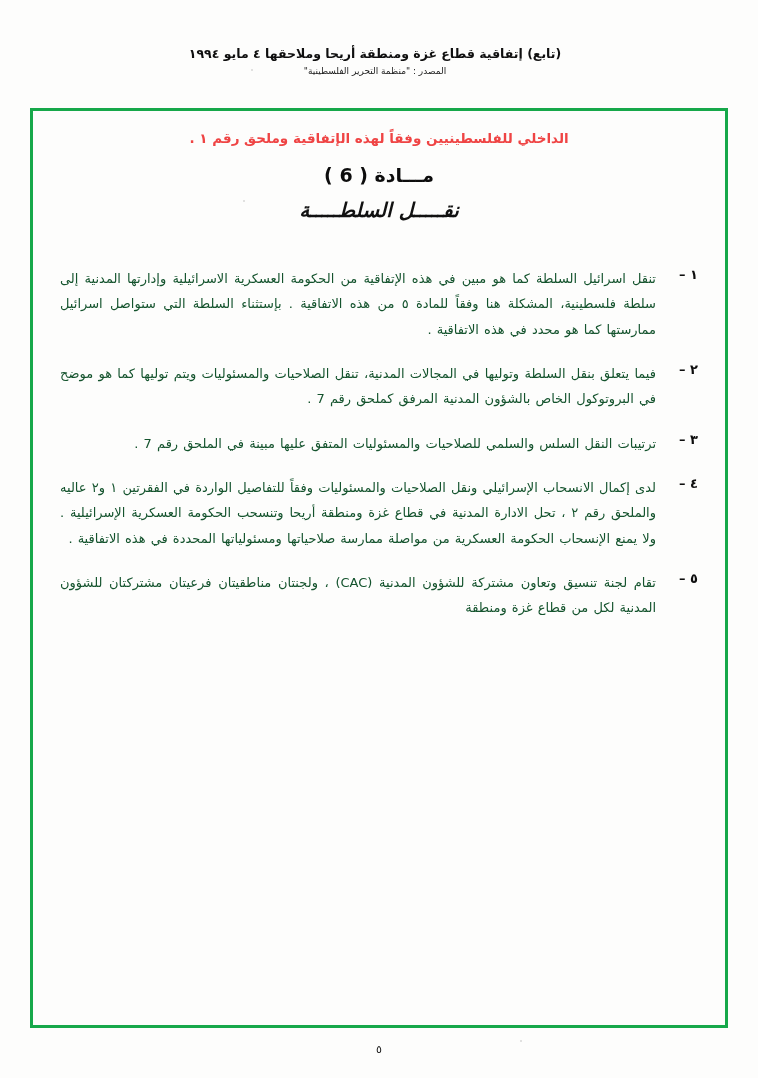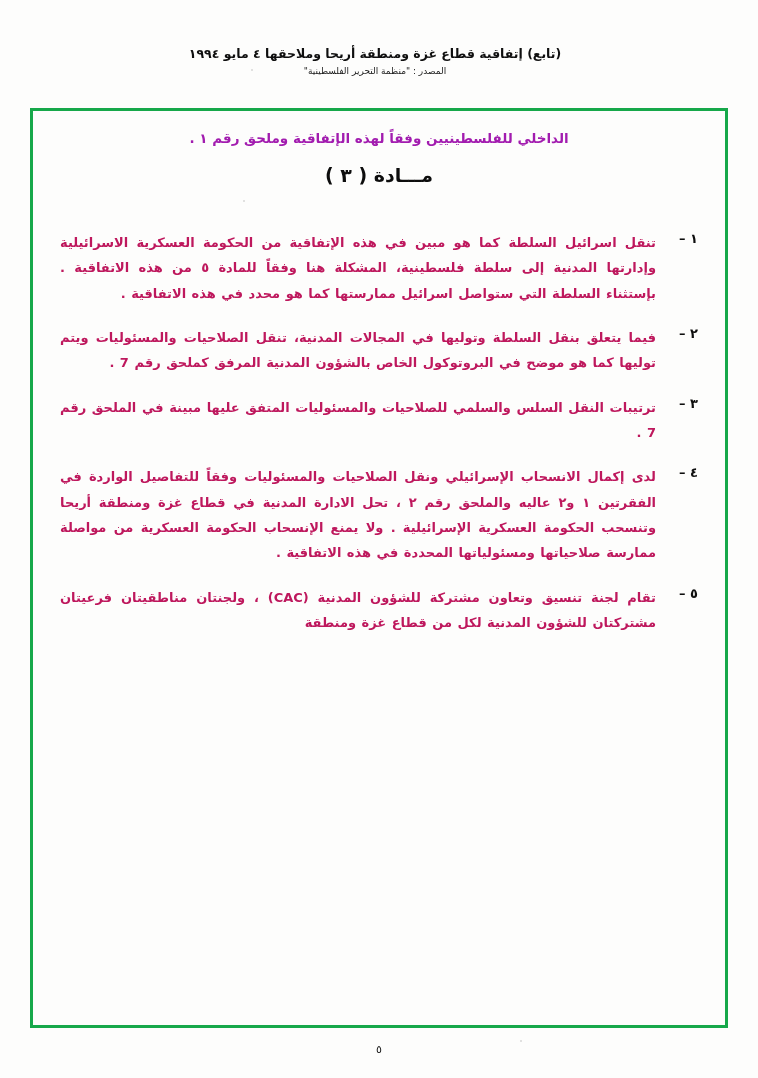--- a/index.html
+++ b/index.html
@@ -67,21 +67,21 @@
     right: 60px;
     left: 60px;
     direction: rtl;
     text-align: right;
   }
 
   .lead-line {
     font-size: 13.5px;
     font-weight: bold;
     text-align: center;
-    color: #a21caf;
+    color: #ef4444;
     letter-spacing: 0.3px;
   }
 
   .article-title {
     margin-top: 18px;
     text-align: center;
     font-size: 19px;
     font-weight: bold;
     letter-spacing: 6px;
     color: #0d0d0d;
@@ -113,24 +113,24 @@
     font-weight: bold;
     text-align: right;
     padding-top: 1px;
     white-space: nowrap;
     color: #0d0d0d;
   }
   .clause-body {
     flex: 1 1 auto;
     font-size: 13px;
     line-height: 1.95;
-    font-weight: bold;
+    font-weight: normal;
     text-align: justify;
     text-align-last: right;
-    color: #be185d;
+    color: #14532d;
     word-spacing: 1px;
   }
   .clause-body.c1 { text-align-last: right; }
 
   
   .footer {
     position: absolute;
     bottom: 22px;
     left: 0;
     right: 0;
@@ -158,21 +158,22 @@
   </div>
 
   <div class="frame">
     <div class="frame-inner"></div>
   </div>
 
   <div class="content">
 
     <div class="lead-line">الداخلي للفلسطينيين وفقاً لهذه الإتفاقية وملحق رقم ١ .</div>
 
-    <div class="article-title">مـــادة ( ٣ )</div>
+    <div class="article-title">مـــادة ( 6 )</div>
+    <div class="article-subtitle">نقـــــل السلطـــــة</div>
 
     <div class="clauses">
 
       <div class="clause">
         <div class="clause-num">١ –</div>
         <div class="clause-body c1">تنقل اسرائيل السلطة كما هو مبين في هذه الإتفاقية من الحكومة العسكرية الاسرائيلية وإدارتها المدنية إلى سلطة فلسطينية، المشكلة هنا وفقاً للمادة ٥ من هذه الاتفاقية . بإستثناء السلطة التي ستواصل اسرائيل ممارستها كما هو محدد في هذه الاتفاقية .</div>
       </div>
 
       <div class="clause">
         <div class="clause-num">٢ –</div>

